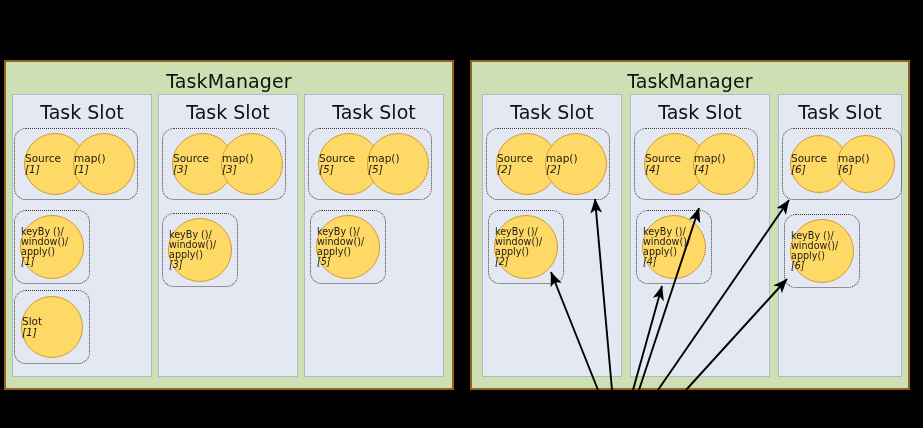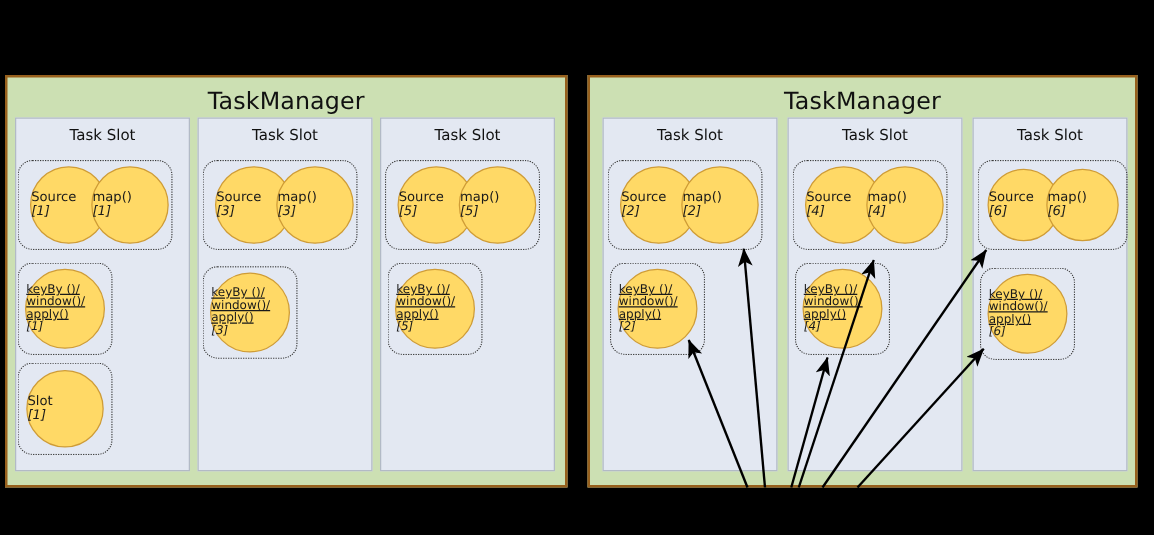--- a/index.html
+++ b/index.html
@@ -8,33 +8,33 @@
   #stage{position:relative;width:923px;height:428px;background:#000;}
 
   
   .tm{position:absolute;background:#cce0b3;border:2px solid #97601d;box-sizing:border-box;}
   .tm-title{position:absolute;left:0;right:0;top:8px;text-align:center;
             font-size:19px;color:#111;letter-spacing:.1px;}
 
   
   .slot{position:absolute;background:#e3e8f2;border:1px solid #b2bac6;box-sizing:border-box;}
   .slot-title{position:absolute;left:0;right:0;top:6px;text-align:center;
-              font-size:12px;color:#111;}
+              font-size:19px;color:#111;}
 
   
   .group{position:absolute;border:1.6px dotted #3a3a3a;border-radius:12px;box-sizing:border-box;}
 
   
   .circ{position:absolute;border-radius:50%;background:#ffd966;border:1.2px solid #cf9c36;
         box-sizing:border-box;display:flex;flex-direction:column;align-items:flex-start;
         justify-content:center;line-height:1.04;color:#1a1a1a;}
   .circ .nm{font-size:10.5px;white-space:nowrap;}
   .circ .idx{font-size:10.5px;font-style:italic;}
   .circ.small .idx{font-size:9.6px;}
-  .circ .ln{font-size:9.6px;white-space:nowrap;text-decoration:underline;}
+  .circ .ln{font-size:9.6px;white-space:nowrap;}
 
   svg.arrows{position:absolute;left:0;top:0;width:923px;height:428px;overflow:visible;
              pointer-events:none;}
 </style>
 </head>
 <body>
 
 <div id="stage">
 
 <div class="tm" style="left: 4px; top: 60px; width: 450px; height: 330px;">

